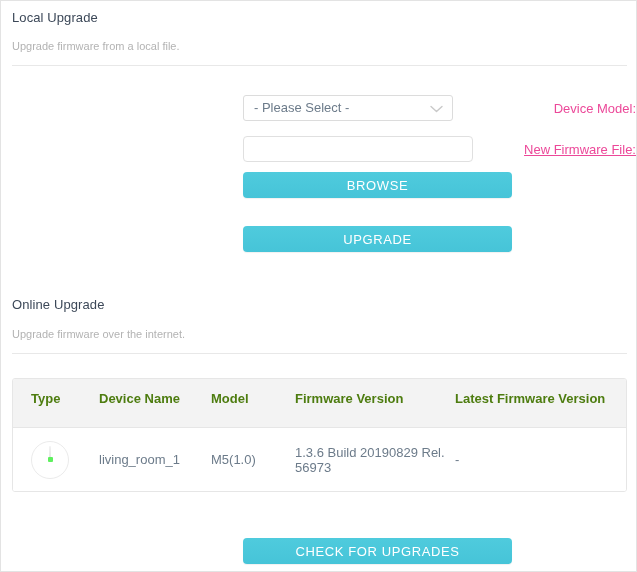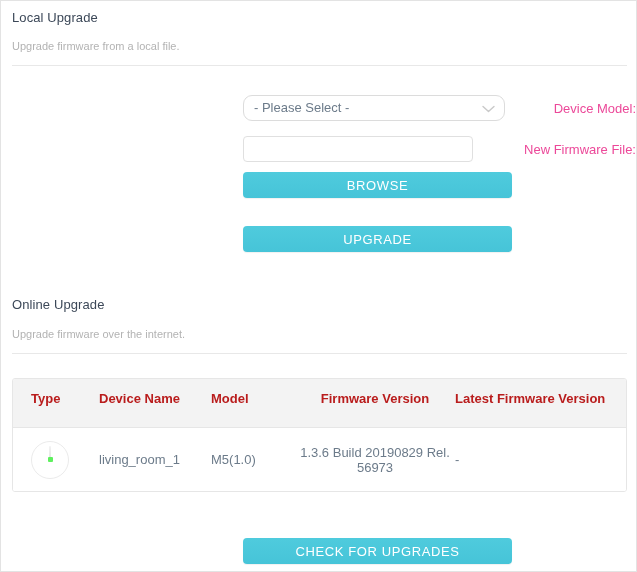--- a/index.html
+++ b/index.html
@@ -56,26 +56,26 @@
     font-size: 13px;
     color: #ec4899;
     white-space: nowrap;
   }
   .control-wrap {
     position: absolute;
     left: 242px;
   }
   .select-box {
     position: relative;
-    width: 262px;
+    width: 210px;
     height: 26px;
     box-sizing: border-box;
     background: #ffffff;
     border: 1px solid #dcdcdc;
-    border-radius: 9px;
+    border-radius: 3px;
     font-size: 13px;
     color: #6c7b8a;
     line-height: 24px;
     padding-left: 10px;
     cursor: pointer;
     user-select: none;
   }
   .select-value {
     display: block;
     white-space: nowrap;
@@ -140,41 +140,41 @@
   .thead {
     display: flex;
     background: #f3f3f3;
     border-bottom: 1px solid #e6e6e6;
     height: 48px;
     align-items: flex-start;
   }
   .th {
     font-size: 13px;
     font-weight: bold;
-    color: #b91c1c;
+    color: #4d7c0f;
     padding-top: 12px;
     box-sizing: border-box;
     line-height: 15px;
   }
   .tbody-row {
     display: flex;
     height: 63px;
     align-items: center;
     background: #ffffff;
   }
   .td {
     font-size: 13px;
     color: #6c7b8a;
     box-sizing: border-box;
     line-height: 15px;
   }
   .col-type   { width: 80px;  padding-left: 18px; }
   .col-name   { width: 118px; padding-left: 6px;  }
   .col-model  { width: 84px;  }
-  .col-fw     { width: 160px; text-align: center; }
+  .col-fw     { width: 160px; }
   .col-latest { width: 160px; }
 
   
   .device-icon {
     position: relative;
     width: 38px;
     height: 38px;
     border-radius: 50%;
     border: 1px solid #ebebeb;
     box-sizing: border-box;
@@ -219,21 +219,21 @@
     <div class="select-box">
       <span class="select-value">- Please Select -</span>
       <span class="chevron">
         <svg width="13" height="8" viewBox="0 0 13 8">
           <path d="M1 1.4 L6.5 6.6 L12 1.4" fill="none" stroke="#c9c9c9" stroke-width="1.4" stroke-linecap="round" stroke-linejoin="round"></path>
         </svg>
       </span>
     </div>
   </div>
 
-  <div class="field-label" style="top:141px;">New Firmware File:</div>
+  <div class="field-label" style="top:141px;text-decoration:underline;">New Firmware File:</div>
 
   <div class="control-wrap" style="top:135px;">
     <input class="text-input" type="text" placeholder="" style="">
   </div>
 
   <button class="btn" style="top:171px;">BROWSE</button>
 
   <button class="btn" style="top:225px;">UPGRADE</button>
 
   <div class="section-title" style="top:296px;">Online Upgrade</div>

